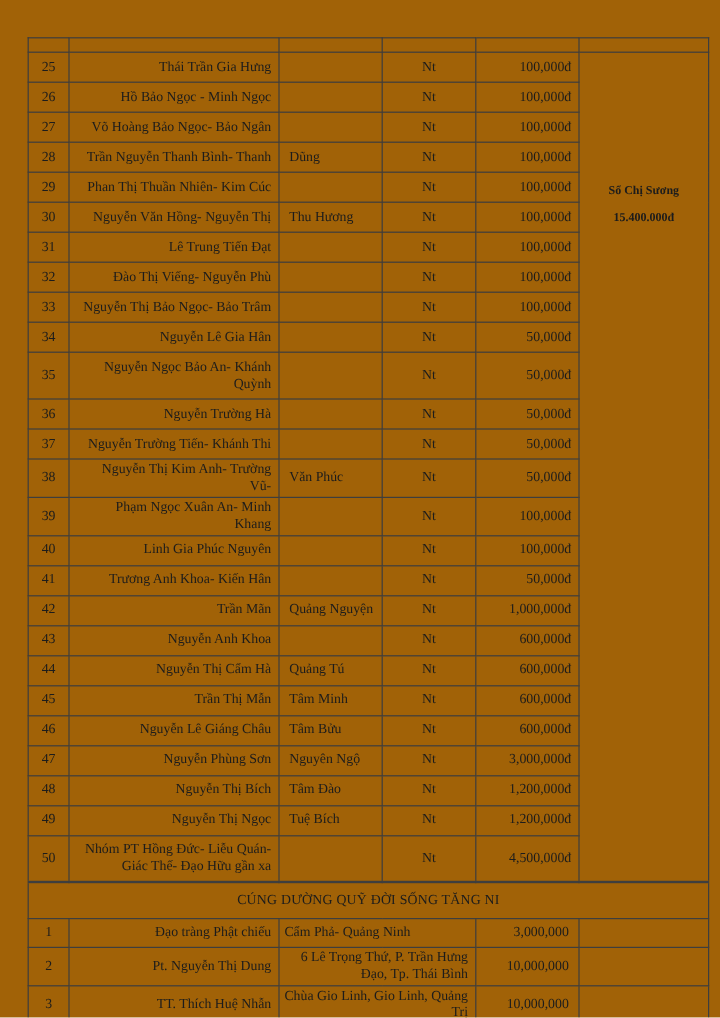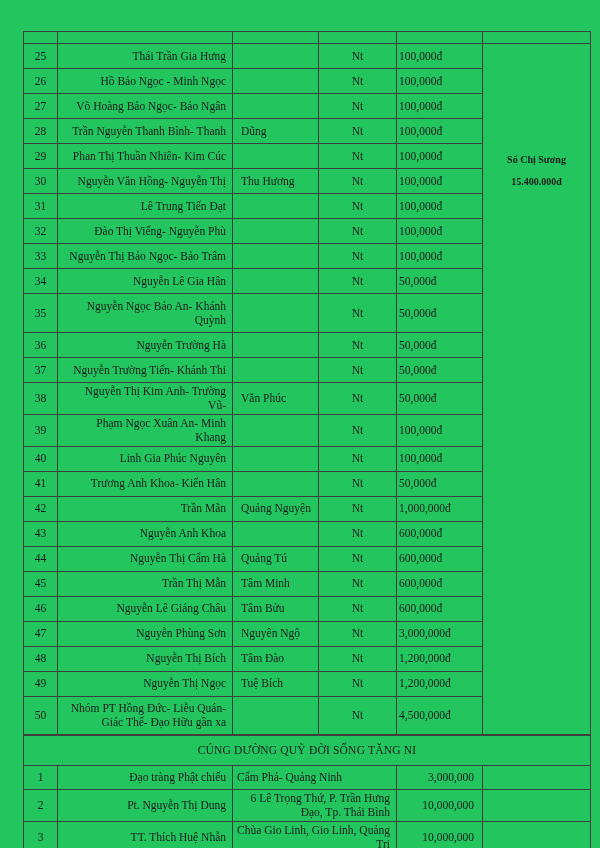--- a/index.html
+++ b/index.html
@@ -1,20 +1,20 @@
 <!DOCTYPE html>
 <html><head>
 <meta charset="utf-8">
 <style>
   html, body { margin: 0; padding: 0; background: #ffffff; }
   .page {
     position: relative;
     width: 600px;
     height: 848px;
-    background: #22c55e;
+    background: #a16207;
     font-family: "Liberation Serif", serif;
     color: #1c1c1c;
     overflow: hidden;
   }
   table.donor-table {
     position: absolute;
     left: 23px;
     top: 31px;
     width: 567px;
     border-collapse: collapse;
@@ -30,21 +30,21 @@
     word-wrap: break-word;
   }
   tr.r-empty { height: 12px; }
   tr.r-std   { height: 25px; }
   tr.r-tall  { height: 39px; }
   tr.r-sec2  { height: 24px; }
   .c-no    { text-align: center; }
   .c-name  { text-align: right; padding-left: 8px; padding-right: 6px; }
   .c-extra { text-align: left; padding-left: 8px; }
   .c-nt    { text-align: center; }
-  .c-amt   { text-align: left; padding-right: 6px; }
+  .c-amt   { text-align: right; padding-right: 6px; }
   .c-note {
     vertical-align: top;
     text-align: center;
     padding-top: 110px;
     font-weight: bold;
     font-size: 10px;
   }
   .note-line2 { margin-top: 9px; }
   tr.sec-header td {
     height: 27px;

